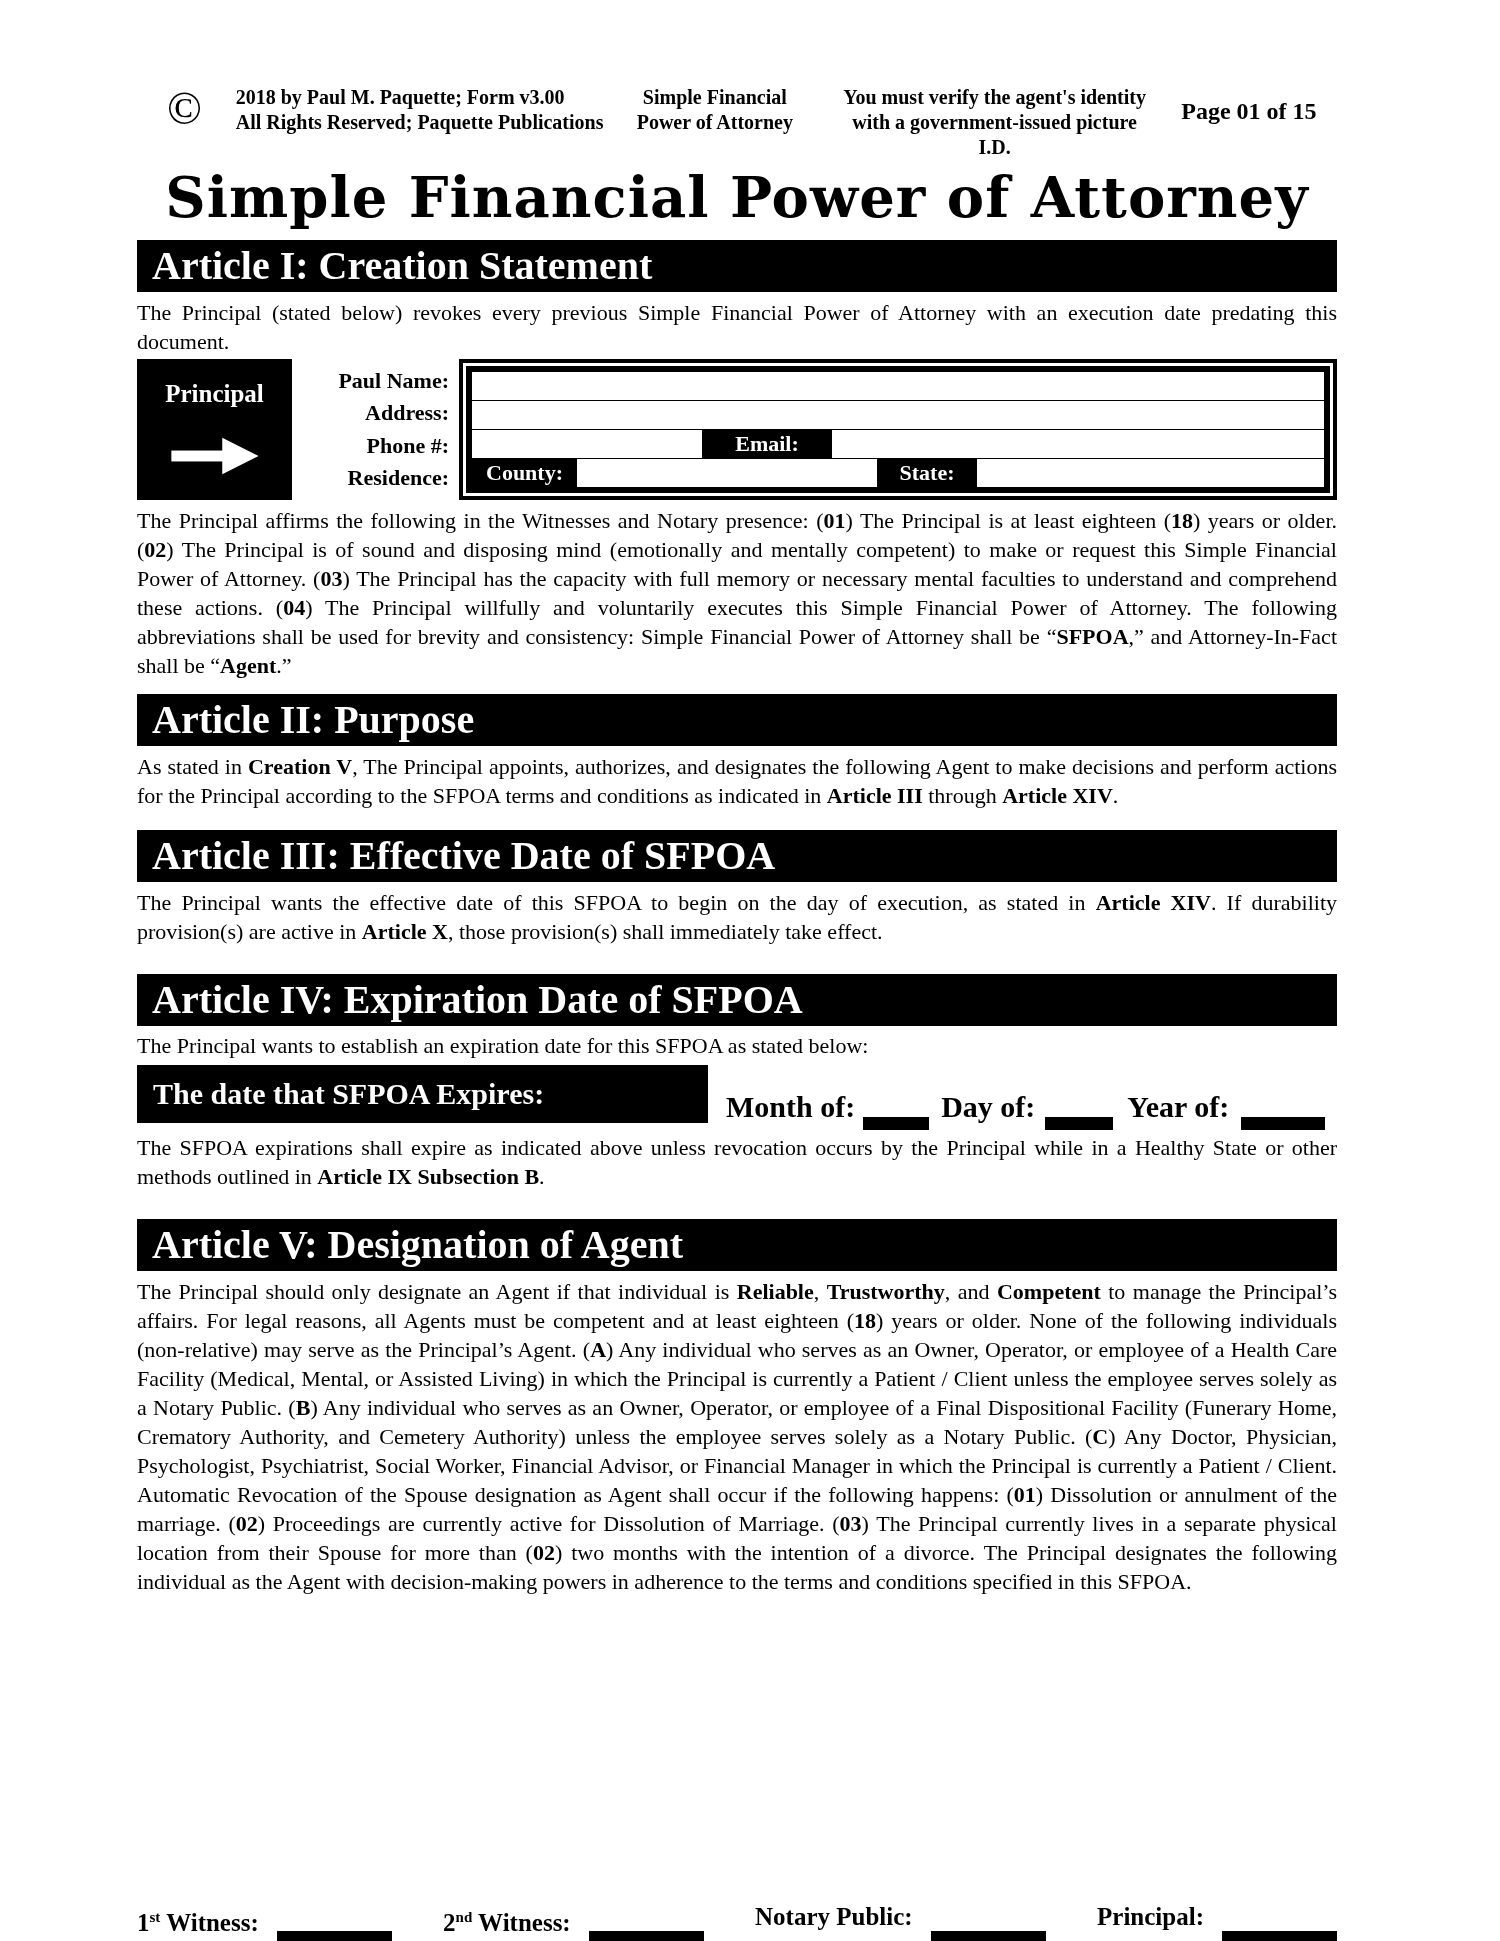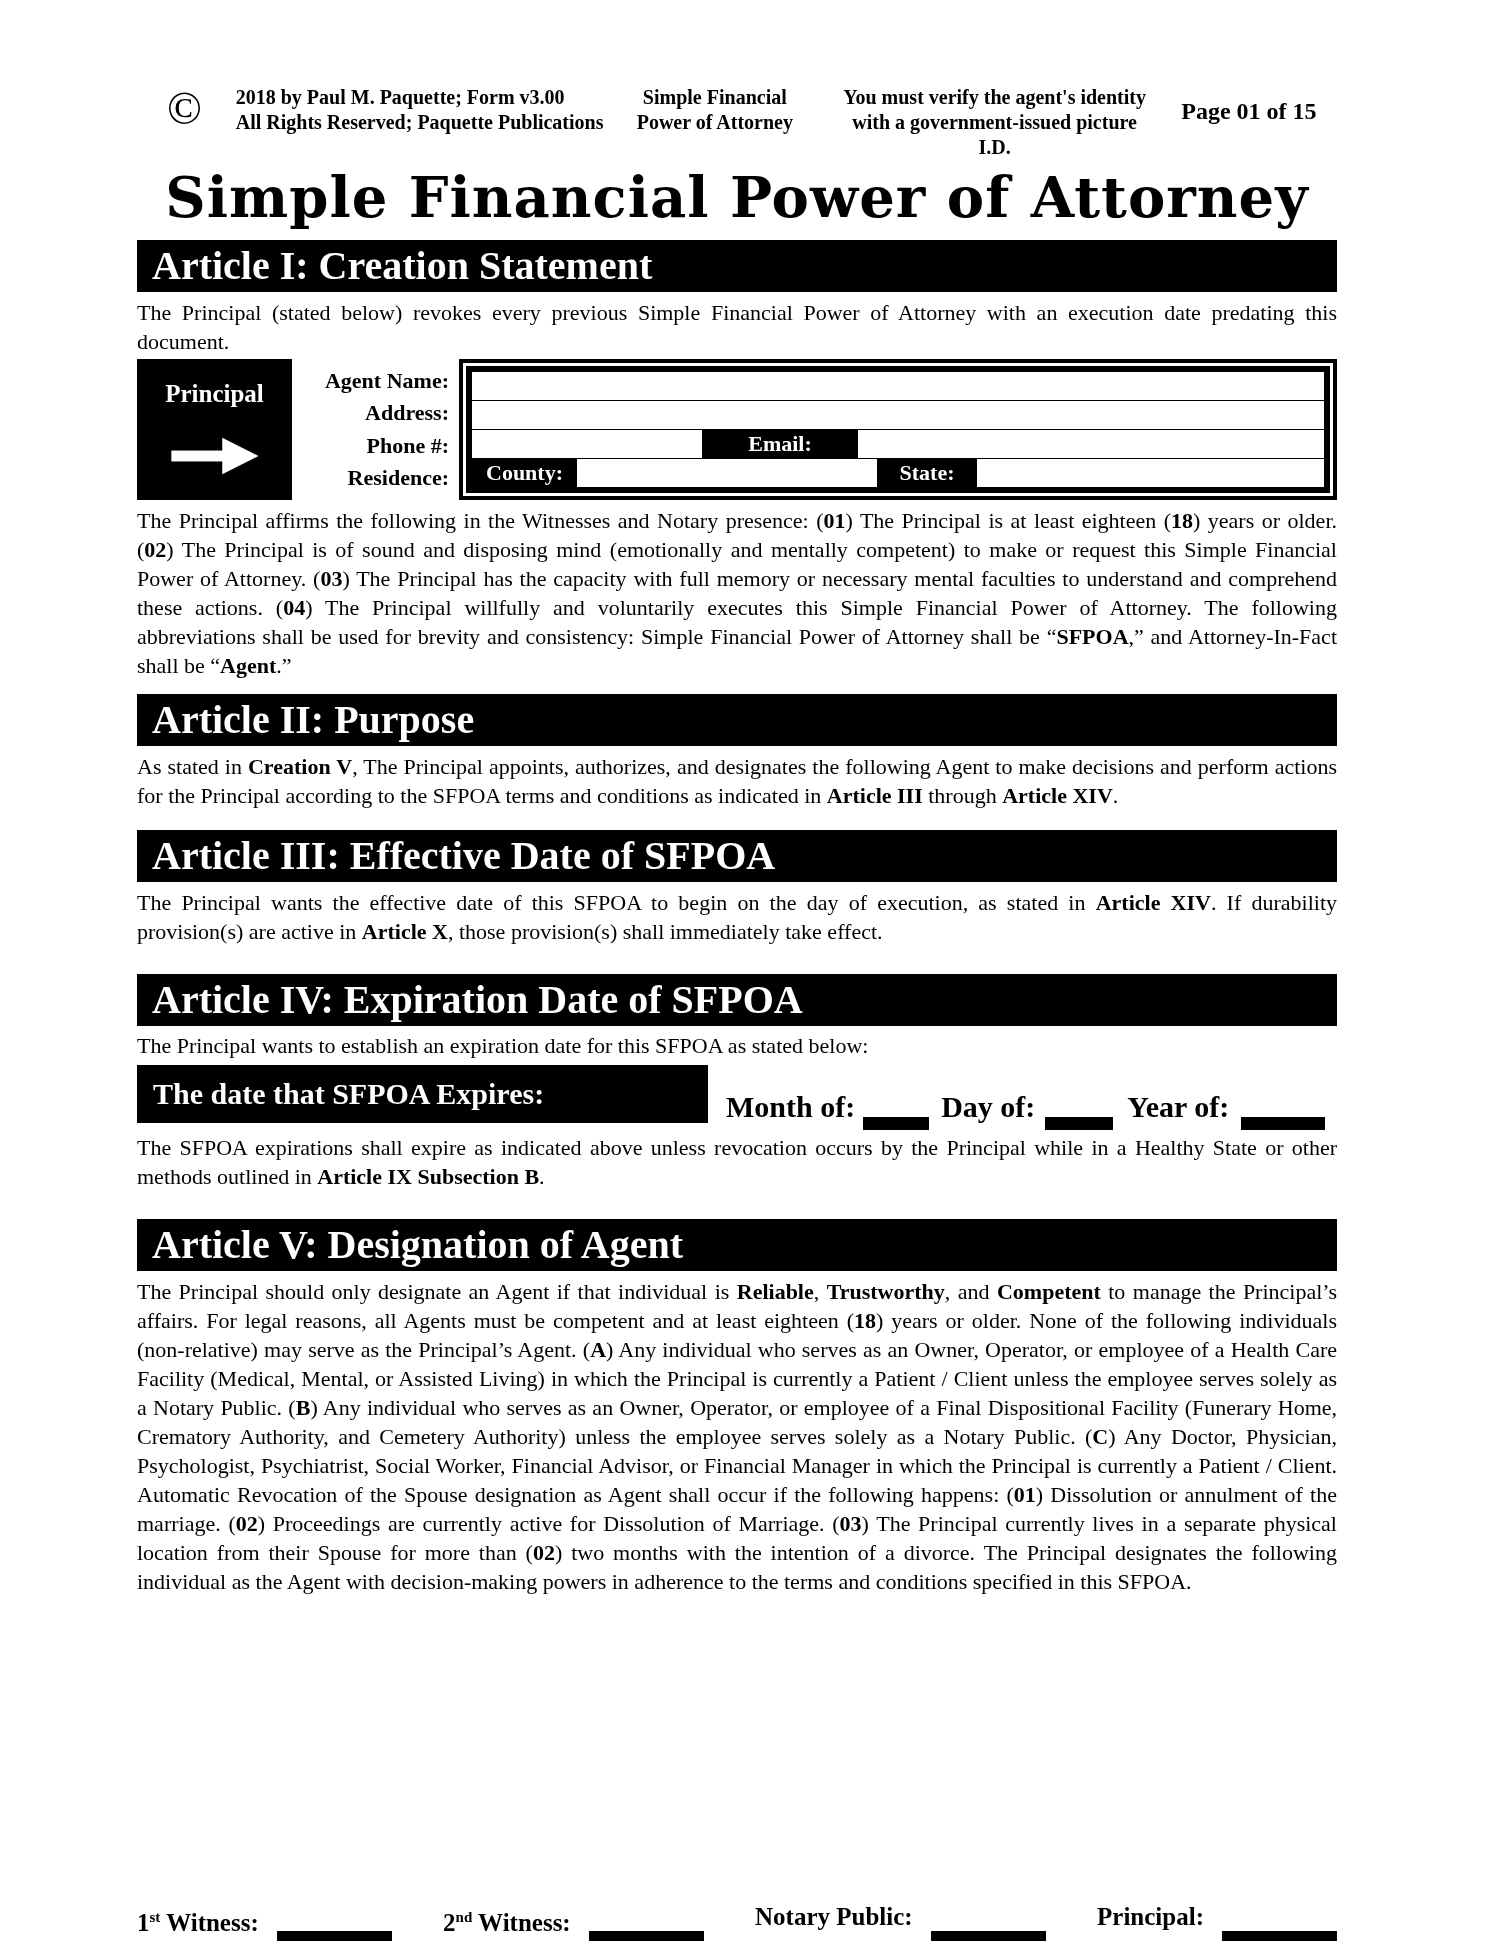--- a/index.html
+++ b/index.html
@@ -47,21 +47,21 @@
     padding:8px 10px 8px 0; text-align:right; font-weight:bold; font-size:22px;
   }
   .p-labels div { height:28px; line-height:28px; }
   .p-box {
     flex:1; background:#000; border:4px solid #000; box-shadow:inset 0 0 0 3px #fff;
     padding:9px; display:flex; flex-direction:column; justify-content:space-between;
   }
   .p-field { background:#fff; height:28px; }
   .p-row { display:flex; height:28px; }
   .inner-lab { color:#fff; font-weight:bold; font-size:22px; line-height:28px; text-align:center; }
-  .lab-email { width:156px; flex:none; }
+  .lab-email { width:130px; flex:none; }
   .lab-county { width:105px; flex:none; text-align:left; padding-left:14px; }
   .lab-state { width:100px; flex:none; }
   .w-phone { width:230px; flex:none; }
   .w-county { width:300px; flex:none; }
   .grow { flex:1; }
 
   
   .expiry-row { display:flex; margin-top:5px; height:58px; }
   .expiry-box {
     width:571px; flex:none; background:#000; color:#fff; font-weight:bold;
@@ -118,21 +118,21 @@
       <div class="p-side">
         <div class="p-side-label">Principal</div>
         <span>
           <svg width="92" height="40" viewBox="0 0 100 44">
               <rect x="2" y="16" width="58" height="12" fill="#fff"></rect>
               <polygon points="58,2 98,22 58,42" fill="#fff"></polygon>
             </svg>
         </span>
       </div>
       <div class="p-labels">
-        <div>Agent Name:</div>
+        <div>Paul Name:</div>
         <div>Address:</div>
         <div>Phone #:</div>
         <div>Residence:</div>
       </div>
       <div class="p-box">
         <div class="p-field"></div>
         <div class="p-field"></div>
         <div class="p-row">
           <div class="p-field w-phone"></div>
           <div class="inner-lab lab-email">Email:</div>

